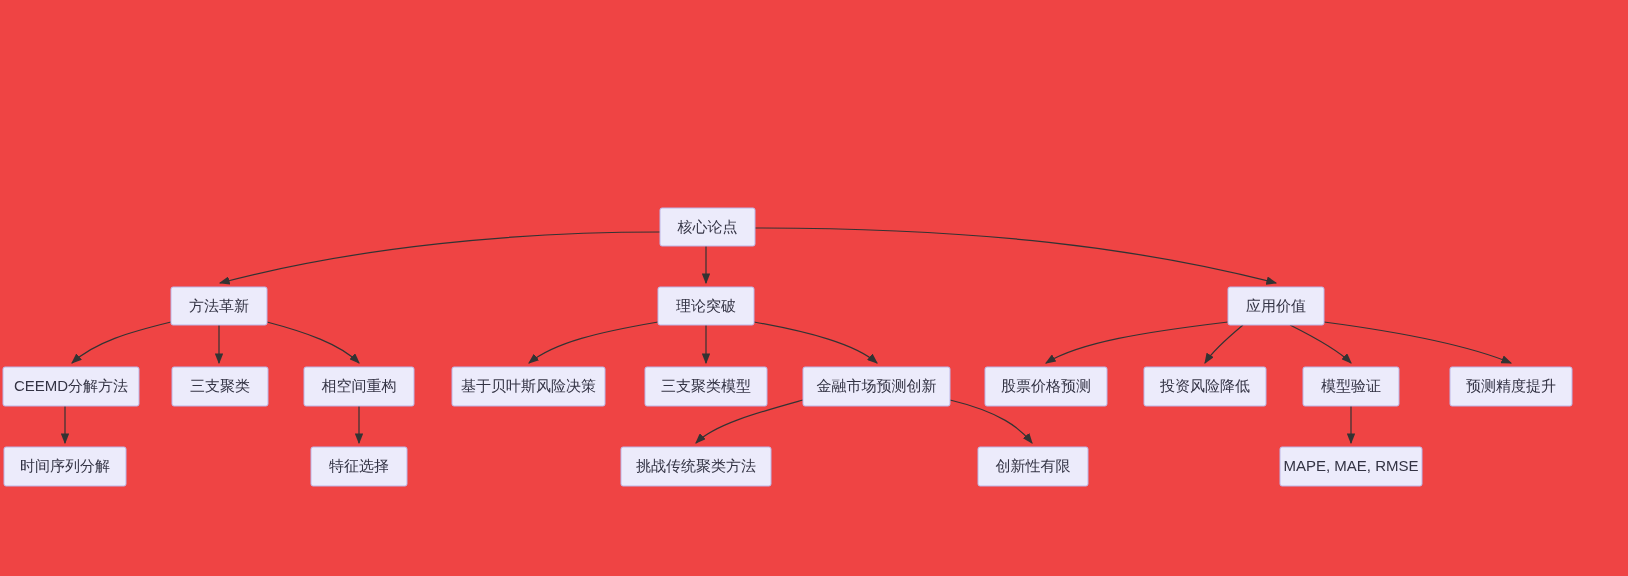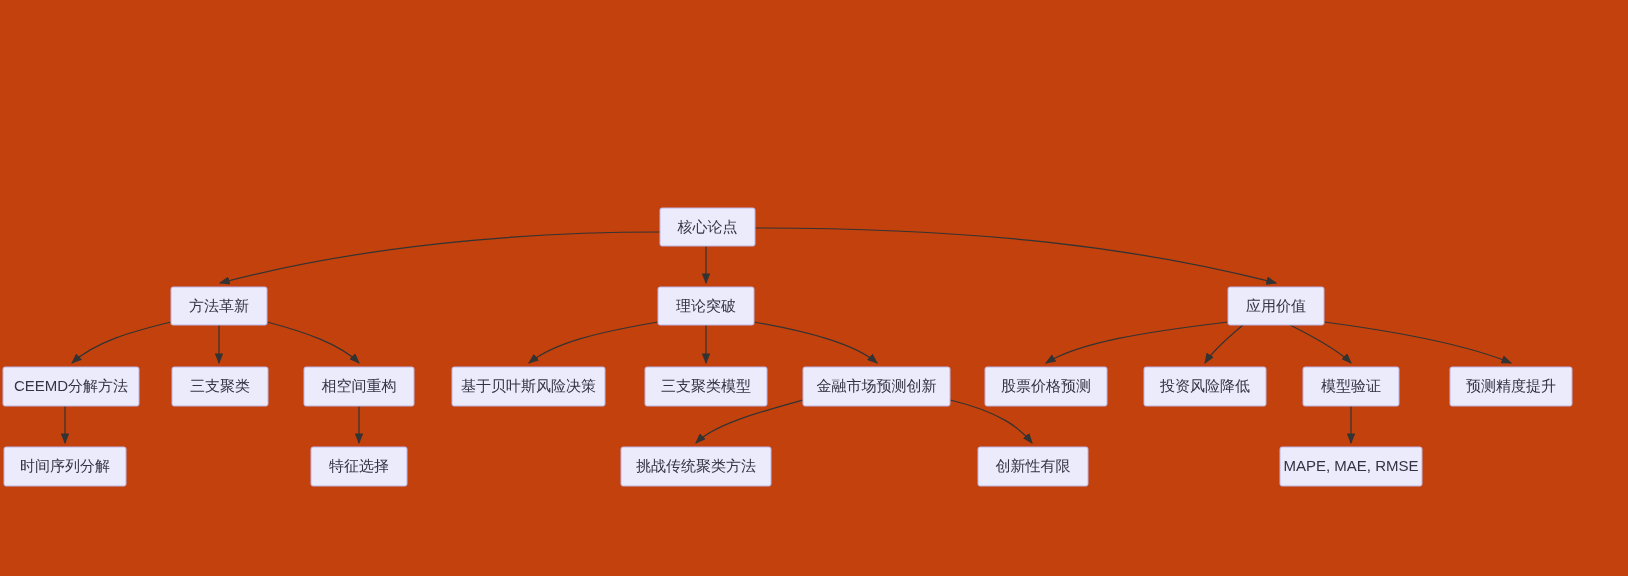--- a/index.html
+++ b/index.html
@@ -10,21 +10,21 @@
   body {
     width: 1628px;
     height: 576px;
     font-family: "Liberation Sans", "DejaVu Sans", sans-serif;
     overflow: hidden;
   }
   #diagram-root {
     position: relative;
     width: 1628px;
     height: 576px;
-    background: #c2410c;
+    background: #ef4444;
   }
   svg#mindmap {
     display: block;
     width: 1628px;
     height: 576px;
   }
   .node-rect {
     fill: #ECEBFB;
     stroke: #BDB5E6;
     stroke-width: 1;

